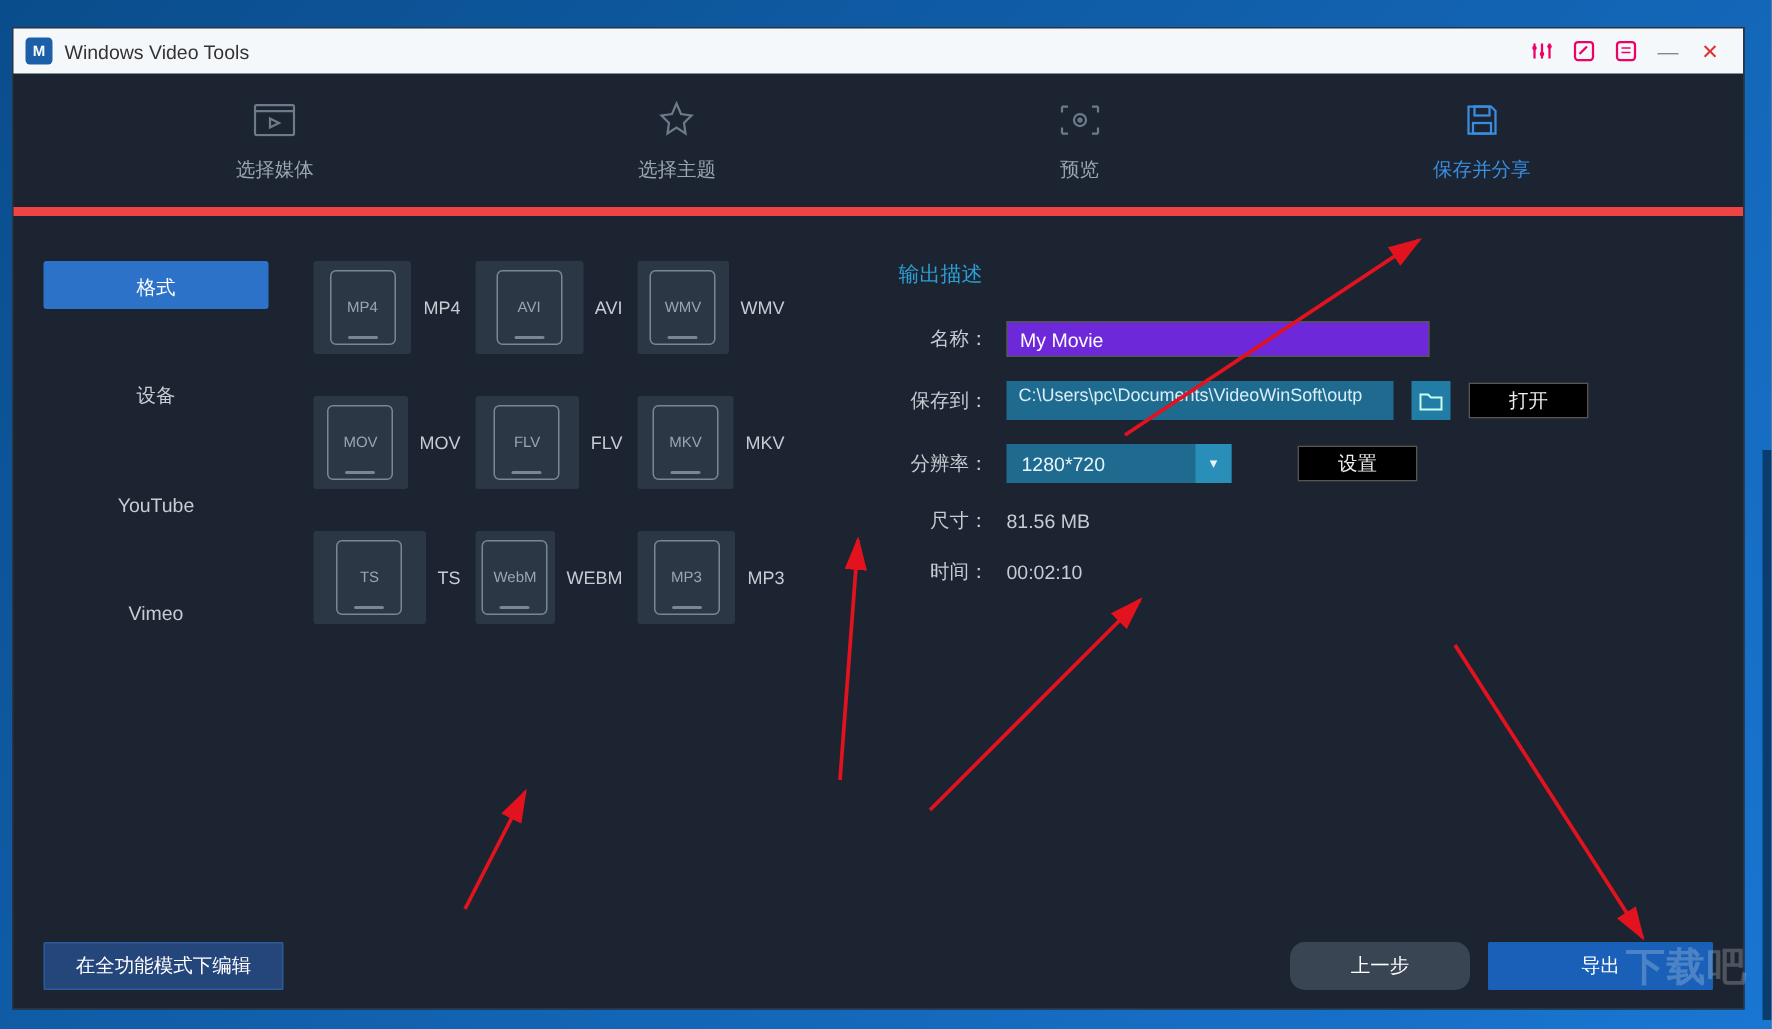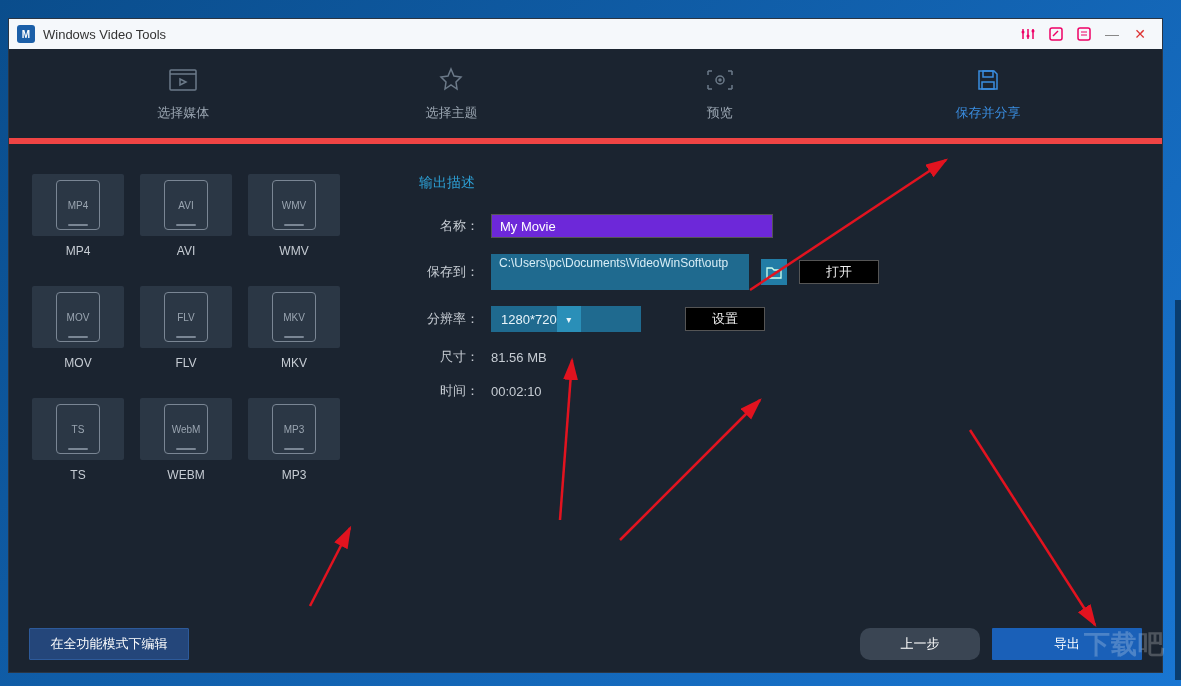--- a/index.html
+++ b/index.html
@@ -88,21 +88,21 @@
   .side-item.active { background: #2d72c9; color: #fff; }
 
   .format-grid {
     width: 340px;
     display: grid;
     grid-template-columns: repeat(3, 98px);
     grid-auto-rows: min-content;
     gap: 28px 10px;
   }
   .format-item {
-    display:flex; flex-direction:column; align-items:center; gap:8px;
+    display:flex; flex-direction:row; align-items:center; gap:8px;
     color:#c6ccd3; font-size:12px;
     cursor:pointer;
     justify-content:flex-end;
   }
   .format-box {
     width: 92px; height: 62px;
     background: #2b3745;
     border-radius: 2px;
     display:flex; align-items:center; justify-content:center;
     position: relative;
@@ -132,39 +132,39 @@
     color:#c6ccd3; font-size:13px;
   }
   .row .lbl { width: 60px; text-align:right; }
   .txt-input {
     background:#6d28d9; border:1px solid #555; color:#fff;
     height:24px; padding:2px 8px; font-size:13px;
     width: 282px;
   }
   .path-input {
     background:#1f6a8f; border:none; color:#d8eef7;
-    height:36px; padding:2px 8px; font-size:12px;
+    height:26px; padding:2px 8px; font-size:12px;
     width: 258px;
     white-space:nowrap; overflow:hidden;
   }
   .folder-btn {
     width:26px; height:26px; background:#227da6;
     display:flex; align-items:center; justify-content:center;
     cursor:pointer;
   }
   .btn-small {
     background:#000; border:1px solid #555; color:#eee;
     height:24px; width:80px; font-size:13px;
     display:flex; align-items:center; justify-content:center;
     cursor:pointer;
   }
   .select {
     background:#1f6a8f; border:none; color:#e8f4fa;
     height:26px; padding:2px 10px; font-size:13px;
-    width:150px; display:flex; align-items:center; 
+    width:150px; display:flex; align-items:center; justify-content:space-between;
     cursor:pointer;
   }
   .select .chev { background:#2a8fb8; width:24px; height:26px; margin-right:-10px;
     display:flex;align-items:center;justify-content:center;font-size:10px;}
 
   .footer {
     height: 56px;
     display:flex; align-items:center;
     padding: 0 20px;
     gap: 12px;
@@ -265,20 +265,26 @@
             <rect x="7" y="3" width="10" height="6"></rect>
             <rect x="6" y="14" width="12" height="7"></rect>
           </svg>
         </div>
       <span>保存并分享</span>
     </div>
   </div>
 
   <div class="body">
 
+    <div class="sidebar">
+      <div class="side-item active">格式</div>
+      <div class="side-item">设备</div>
+      <div class="side-item">YouTube</div>
+      <div class="side-item">Vimeo</div>
+    </div>
 
     <div class="format-grid">
       <div class="format-item">
           <div class="format-box">
             <div class="format-phone">MP4</div>
           </div>
           <span>MP4</span>
         </div>
       <div class="format-item">
           <div class="format-box">

